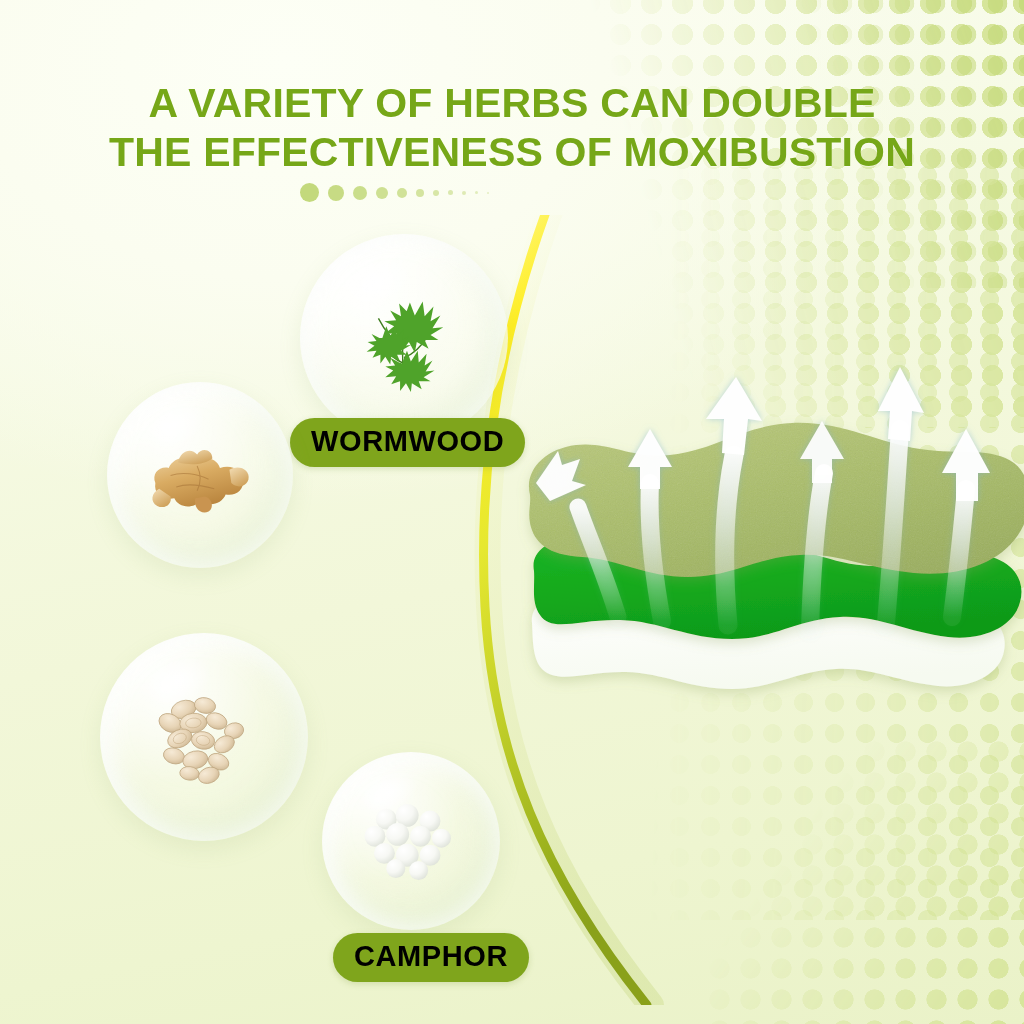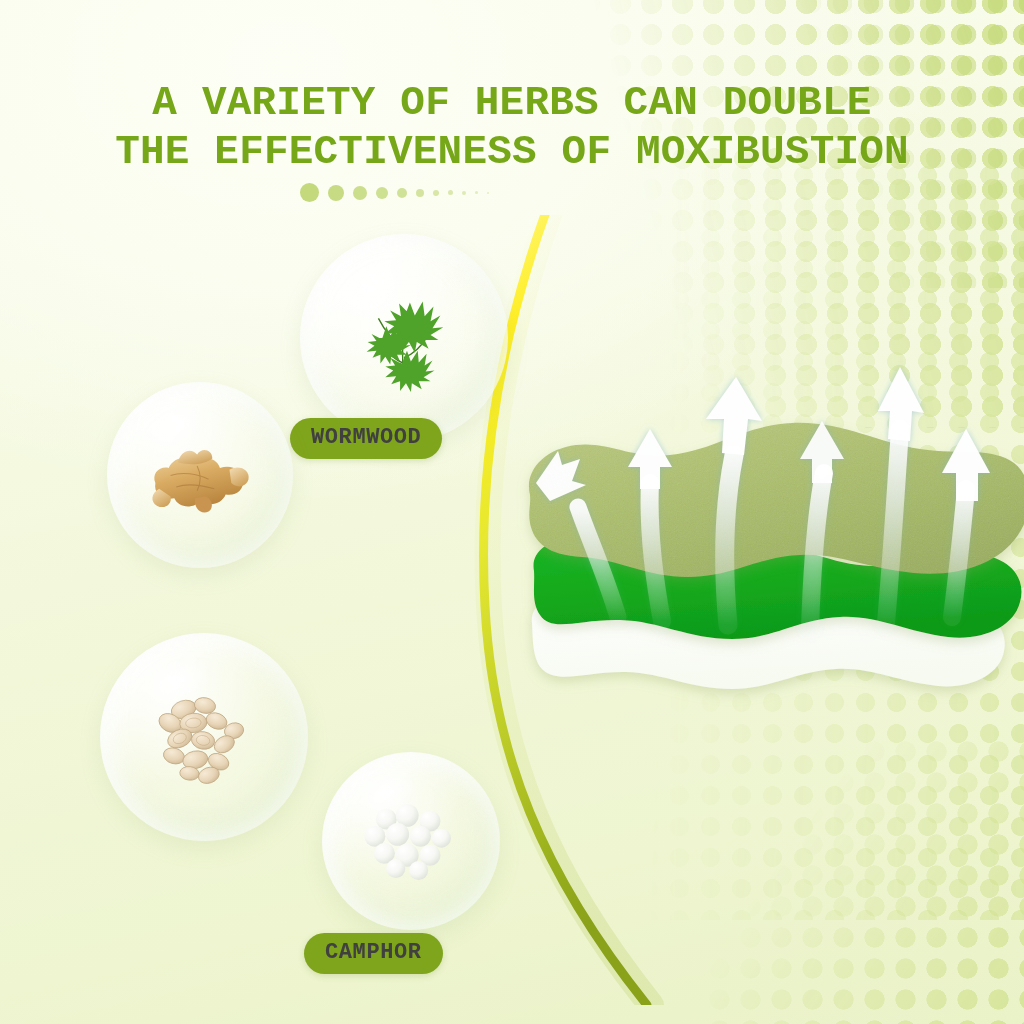--- a/index.html
+++ b/index.html
@@ -12,21 +12,20 @@
     position: relative;
     background: #f2f7dc;
   }
   .stage {
     position: absolute; inset: 0;
     width: 1024px; height: 1024px;
     overflow: hidden;
     background:
       radial-gradient(ellipse 900px 620px at 28% 6%, #fdfff6 0%, #fbfdf0 35%, rgba(243,248,218,0) 72%),
       linear-gradient(168deg, #fbfdf2 0%, #f7fbe7 22%, #f2f7d9 55%, #eef5d0 80%, #eaf2c8 100%);
-    font-family: Liberation Mono, monospace;
   }
 
   
   .dots {
     position: absolute;
     pointer-events: none;
   }
   .dots-tr {
     right: -10px; top: -12px;
     width: 460px; height: 440px;
@@ -126,22 +125,22 @@
     display: flex; align-items: center; justify-content: center;
   }
 
   
   .pill {
     position: absolute;
     display: inline-flex;
     align-items: center;
     justify-content: center;
     background: #7fa51c;
-    color: #404040;
-    font-size: 22px;
+    color: #000000;
+    font-size: 29px;
     font-weight: bold;
     letter-spacing: .6px;
     border-radius: 999px;
     padding: 7px 21px 9px;
     box-shadow: 0 2px 6px rgba(110,140,40,.22);
     white-space: nowrap;
   }
 
   
   .patch {
@@ -397,15 +396,15 @@
           <circle cx="92" cy="42" r="10"></circle>
           <circle cx="32" cy="58" r="11"></circle>
           <circle cx="56" cy="60" r="12"></circle>
           <circle cx="80" cy="60" r="11"></circle>
           <circle cx="44" cy="74" r="10"></circle>
           <circle cx="68" cy="76" r="10"></circle>
         </g>
       </svg>
     </div>
   </div>
-  <div class="pill" style="left:304px; top:933px;">CAMPHOR</div>
+  <div class="pill" style="left:333px; top:933px;">CAMPHOR</div>
 
 </div>
 
 </body></html>

